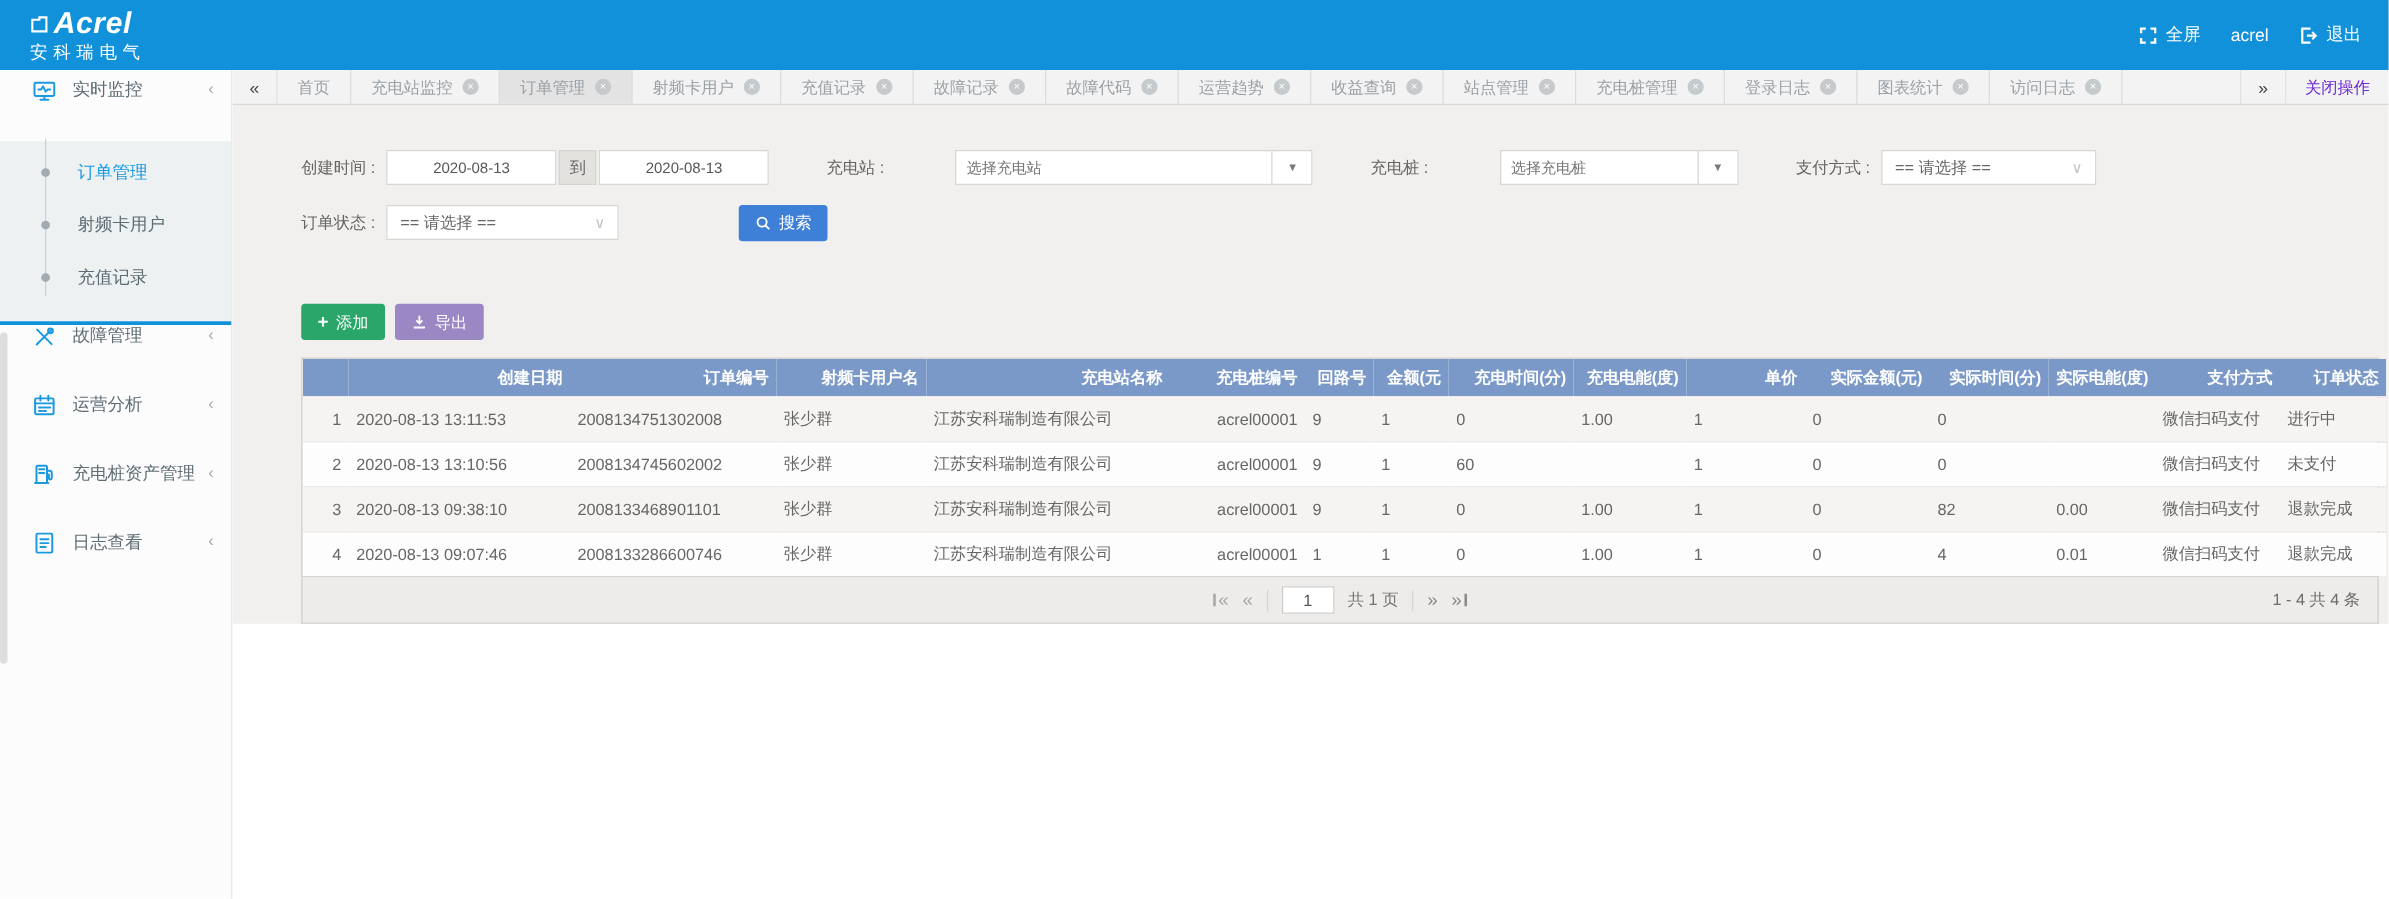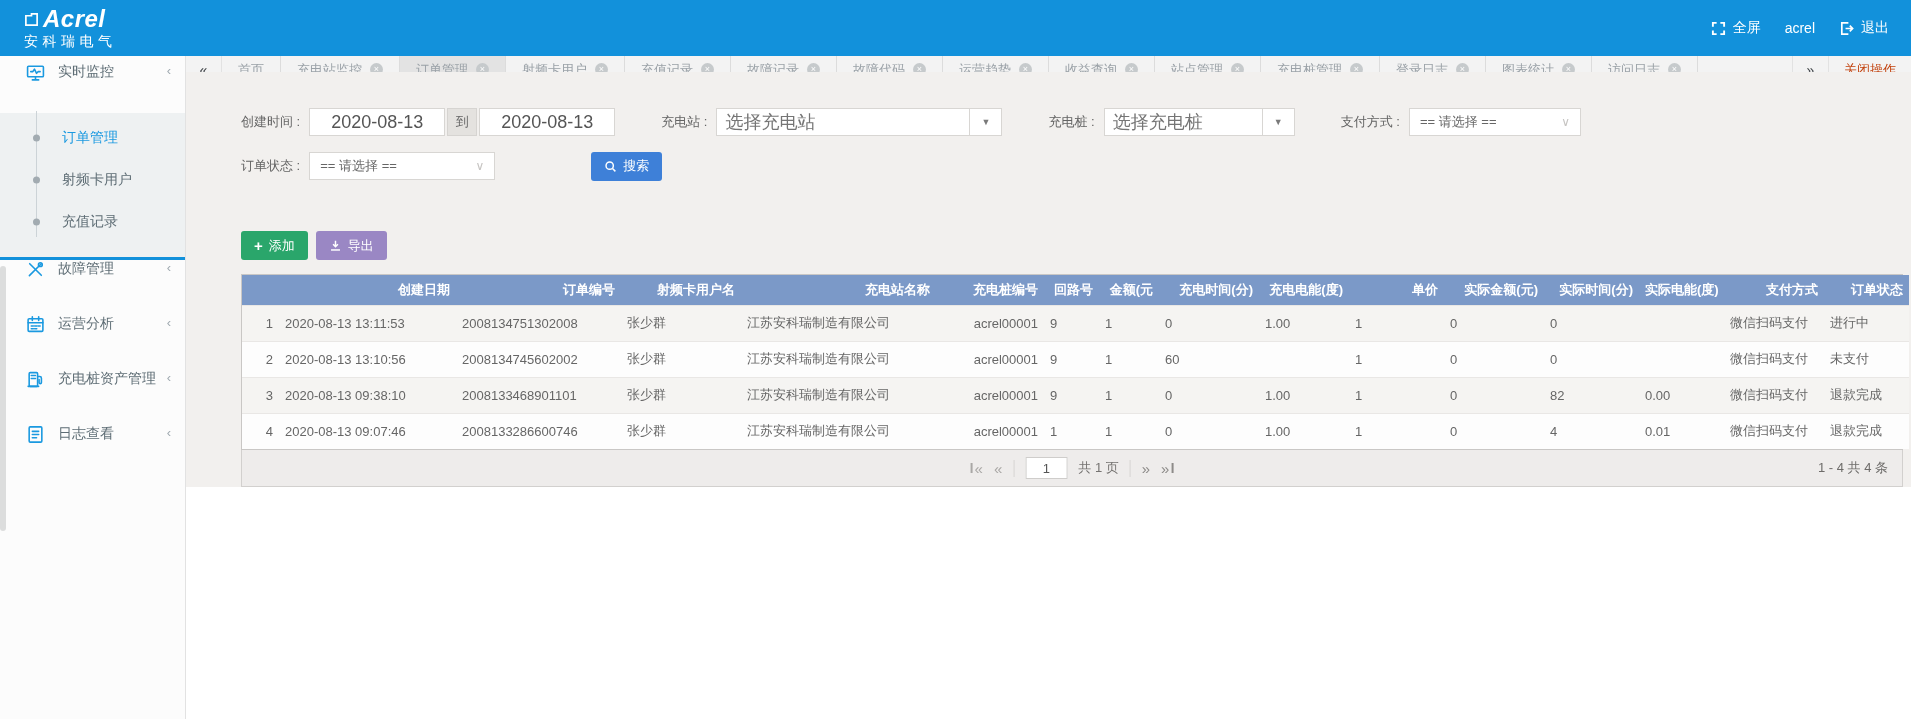--- a/index.html
+++ b/index.html
@@ -48,35 +48,35 @@
     color:#3f4347; font-size:14px; cursor:pointer; border-right:1px solid #e2e2e2; }
   .tab-strip { display:flex; }
   .tab { display:flex; align-items:center; gap:8px; padding:0 16px; white-space:nowrap;
     border-right:1px solid #dcdcdc; cursor:pointer; }
   .tab.active { background:#e3e3e3; }
   .tab-close { width:13px; height:13px; border-radius:50%; background:#c6cacc; color:#fff;
     font-size:9px; line-height:13px; text-align:center; cursor:pointer; flex:none; }
   .tabbar-right { margin-left:auto; display:flex; align-items:stretch; }
   .tabbar-right .tab-nav { border-right:none; border-left:1px solid #e2e2e2; }
   .close-ops { display:flex; align-items:center; padding:0 15px; border-left:1px solid #e2e2e2;
-    color:#c2410c; cursor:pointer; white-space:nowrap; }
-
-  
-  .panel { position:absolute; top:16px; left:0; right:0; height:415px; background:var(--panel-bg,#f2f0ee); }
+    color:#6d28d9; cursor:pointer; white-space:nowrap; }
+
+  
+  .panel { position:absolute; top:28px; left:0; right:0; height:415px; background:var(--panel-bg,#f2f0ee); }
   .filters { padding:36px 0 0 55px; }
   .frow { display:flex; align-items:center; margin-bottom:16px; font-size:13px; color:#646464; height:28px; }
   .fgroup { display:flex; align-items:center; margin-right:46px; }
   .flabel { margin-right:9px; white-space:nowrap; }
-  .inp { height:28px; background:#fff; border:1px solid #d8d6d3; font-size:18px; color:#555;
+  .inp { height:28px; background:#fff; border:1px solid #d8d6d3; font-size:12px; color:#555;
     padding:0 8px; outline:none; }
   .date-inp { width:136px; text-align:center; }
   .to-chip { width:30px; height:28px; margin:0 2px; background:#e4e2df; border:1px solid #d6d4d1;
     display:flex; align-items:center; justify-content:center; color:#666; }
   .combo { display:flex; }
-  .combo-inp { border-right:none; color:#b3b0ad; }
+  .combo-inp { border-right:none; color:#b3b0ad;margin-left:48px; }
   .combo-btn { width:33px; height:28px; background:#fff; border:1px solid #d8d6d3;
     display:flex; align-items:center; justify-content:center; color:#7a7a7a; font-size:9px; cursor:pointer; }
   .selbox { height:28px; background:#fff; border:1px solid #d8d6d3; display:flex; align-items:center;
     justify-content:space-between; padding:0 10px; color:#666; cursor:pointer; }
   .sel-chev { color:#c6c4c2; font-size:12px; margin-left:8px; }
   .btn { height:29px; border:none; border-radius:3px; color:#fff; font-size:13px;
     display:inline-flex; align-items:center; gap:6px; padding:0 13px; cursor:pointer; }
   .btn-search { background:var(--search-btn,#3e80d8); margin-left:50px; }
   .btn-add { background:var(--add-btn,#2aa66b); }
   .btn-export { background:var(--export-btn,#9a87c4); }

